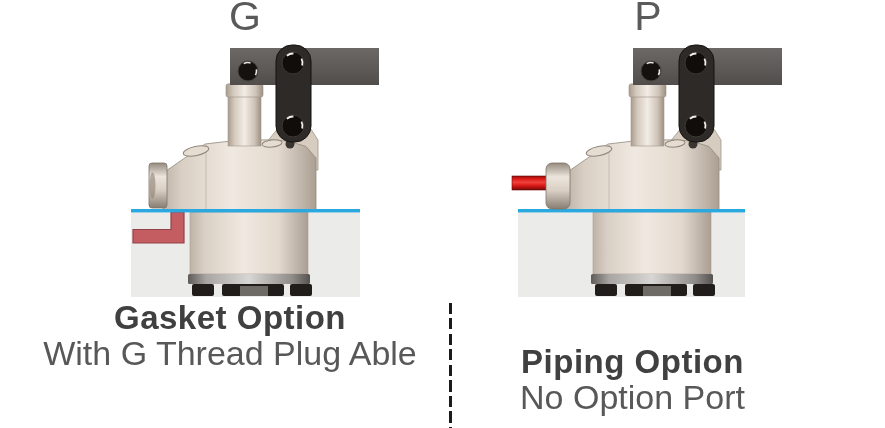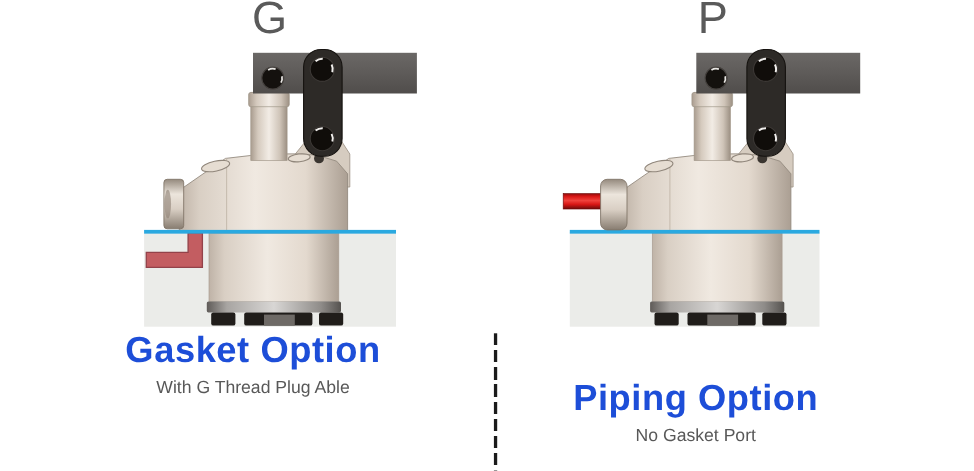--- a/index.html
+++ b/index.html
@@ -19,25 +19,25 @@
   .option-code.left{left:130px;}
   .option-code.right{left:533px;}
   .illustration{position:absolute;left:0;top:0;}
   .caption{
     position:absolute;top:299px;
     text-align:center;color:#575757;
   }
   .caption.left{left:10px;width:440px;}
   .caption.right{left:460px;width:345px;margin-top:44px;}
   .caption-title{
-    font-size:33px;line-height:38px;font-weight:bold;color:#1d4ed8;
+    font-size:33px;line-height:38px;font-weight:bold;color:#404040;
     letter-spacing:0.5px;
   }
   .caption-line{
-    font-size:16px;line-height:32px;font-weight:400;color:#585858;
+    font-size:34px;line-height:32px;font-weight:400;color:#585858;
   }
   .dashed-divider{
     position:absolute;left:449px;top:303px;
     width:3px;height:125px;
     background:repeating-linear-gradient(180deg,#1b1b1b 0 11px,transparent 11px 15.5px);
   }
 </style>
 </head>
 <body>
 
@@ -167,16 +167,16 @@
 
   <div class="dashed-divider"></div>
 
   <div class="caption left">
     <div class="caption-title">Gasket Option</div>
     <div class="caption-line">With G Thread Plug Able</div>
   </div>
 
   <div class="caption right">
     <div class="caption-title">Piping Option</div>
-    <div class="caption-line">No Gasket Port</div>
+    <div class="caption-line">No Option Port</div>
   </div>
 
 </div>
 
 </body></html>

